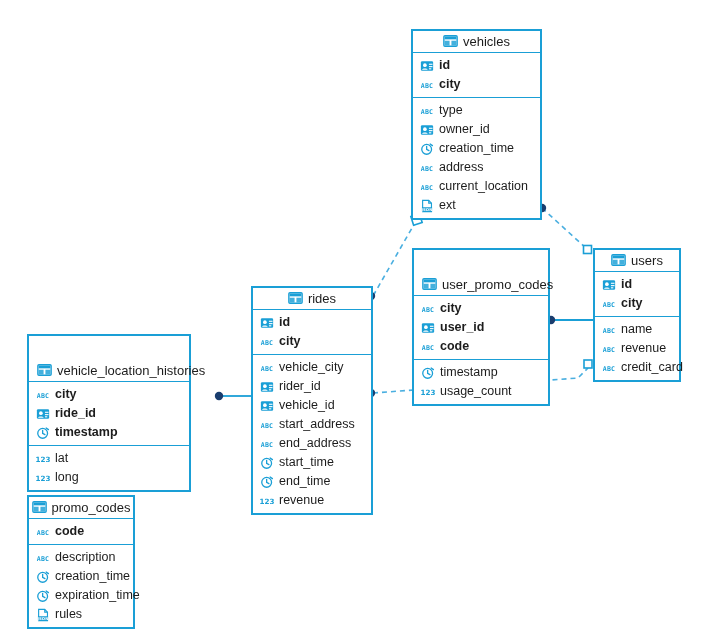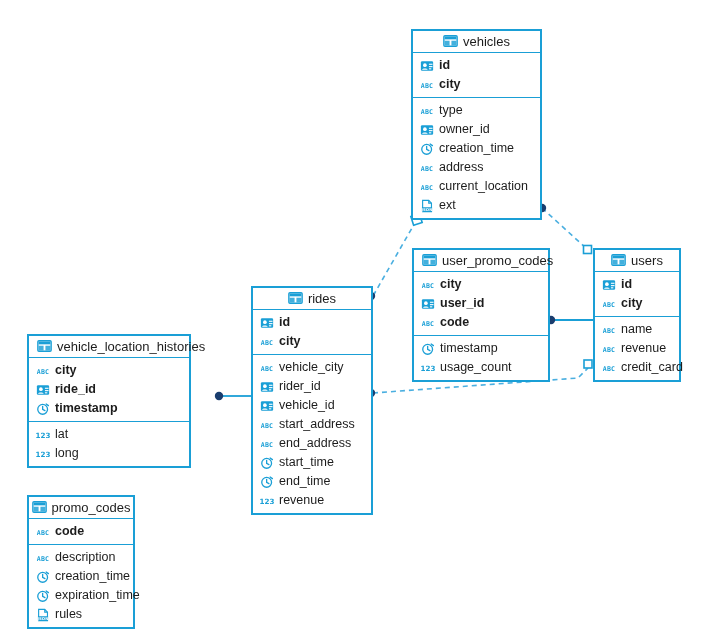--- a/index.html
+++ b/index.html
@@ -21,21 +21,21 @@
   }
   .tbl-title {
     display: flex; align-items: center; gap: 6px;
     height: 22px;
     padding: 0 8px;
     border-bottom: 1px solid #1a9fd6;
     font-size: 13px; color: #1c1c1c;
     white-space: nowrap;
   }
   .tbl-title.center { justify-content: center; }
-  .tbl-title.left   { justify-content: flex-start; }
+  .tbl-title.left   { justify-content: flex-start; margin-top: 24px; }
 
   .sec { padding: 3px 0 3px 0; }
   .sec.pk { border-bottom: 1px solid #1a9fd6; }
 
   .col {
     display: flex; align-items: center; gap: 5px;
     height: 19px;
     padding: 0 7px;
     font-size: 12.5px; color: #1c1c1c;
     white-space: nowrap;

